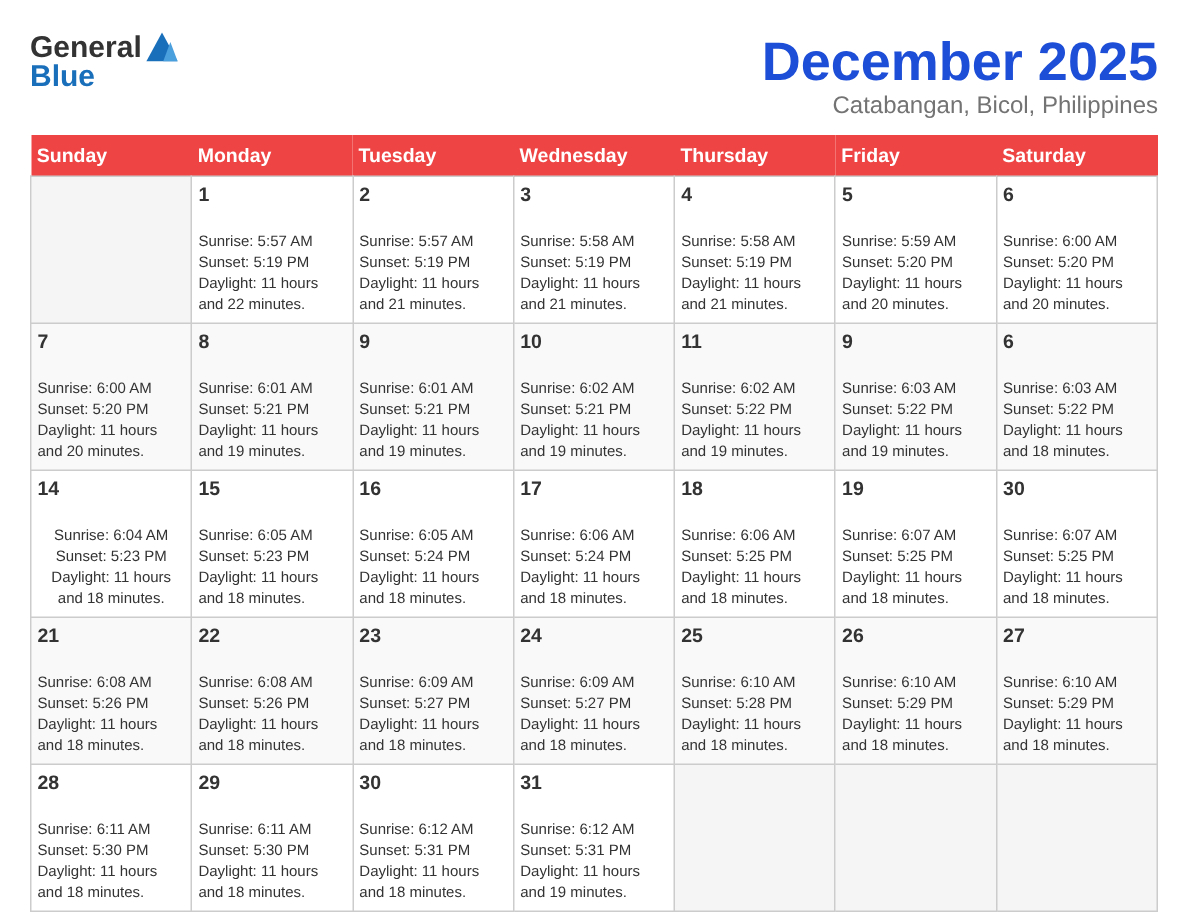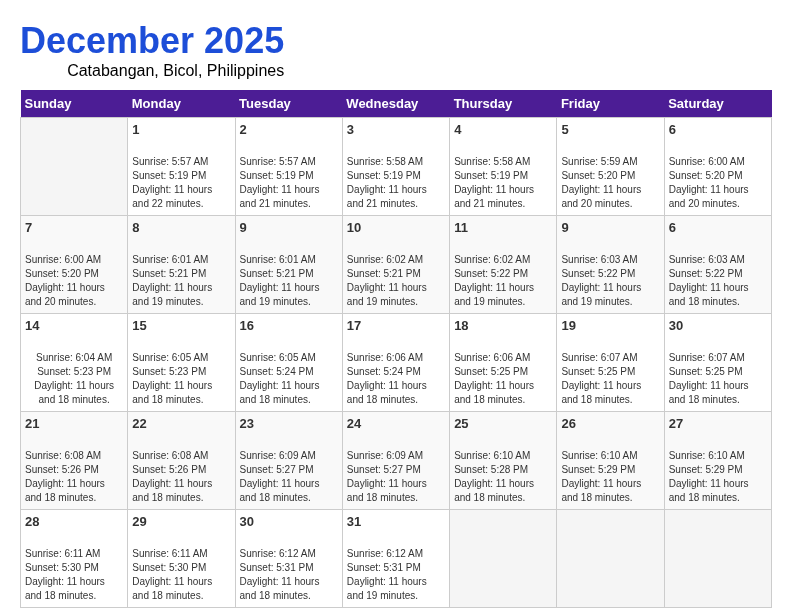--- a/index.html
+++ b/index.html
@@ -28,29 +28,29 @@
     .title-area {
       text-align: right;
     }
     .month-title {
       font-size: 36px;
       font-weight: bold;
       color: #1d4ed8;
     }
     .location-title {
       font-size: 16px;
-      color: #000000;
+      color: #737373;
     }
     .calendar-table {
       width: 100%;
       border-collapse: collapse;
       font-size: 11px;
     }
     .calendar-table th {
-      background-color: #4c1d95;
+      background-color: #ef4444;
       color: white;
       padding: 6px 4px;
       text-align: left;
       font-size: 13px;
       font-weight: bold;
     }
     .calendar-table td {
       border: 1px solid #ccc;
       vertical-align: top;
       padding: 4px;
@@ -77,20 +77,32 @@
       background: #f5f5f5 !important;
     }
     .week-row td {
       height: 85px;
     }
   </style>
 </head>
 <body>
 
 <div class="header-area">
+  <div class="logo">
+    <div>
+      <div style="display:flex; align-items:center;">
+        <span style="font-size:20px; font-weight:bold; color:#333;">General</span>
+        <svg class="logo-icon" viewBox="0 0 30 30" xmlns="http://www.w3.org/2000/svg">
+          <polygon points="15,2 28,26 2,26" fill="#1a6fbb"></polygon>
+          <polygon points="22,10 28,26 16,26" fill="#4a9fdd"></polygon>
+        </svg>
+      </div>
+      <div style="font-size:20px; font-weight:bold; color:#1a6fbb; margin-top:-4px;">Blue</div>
+    </div>
+  </div>
   <div class="title-area">
     <div class="month-title">December 2025</div>
     <div class="location-title">Catabangan, Bicol, Philippines</div>
   </div>
 </div>
 
 <table class="calendar-table">
   <thead>
     <tr>
     <th>Sunday</th>

